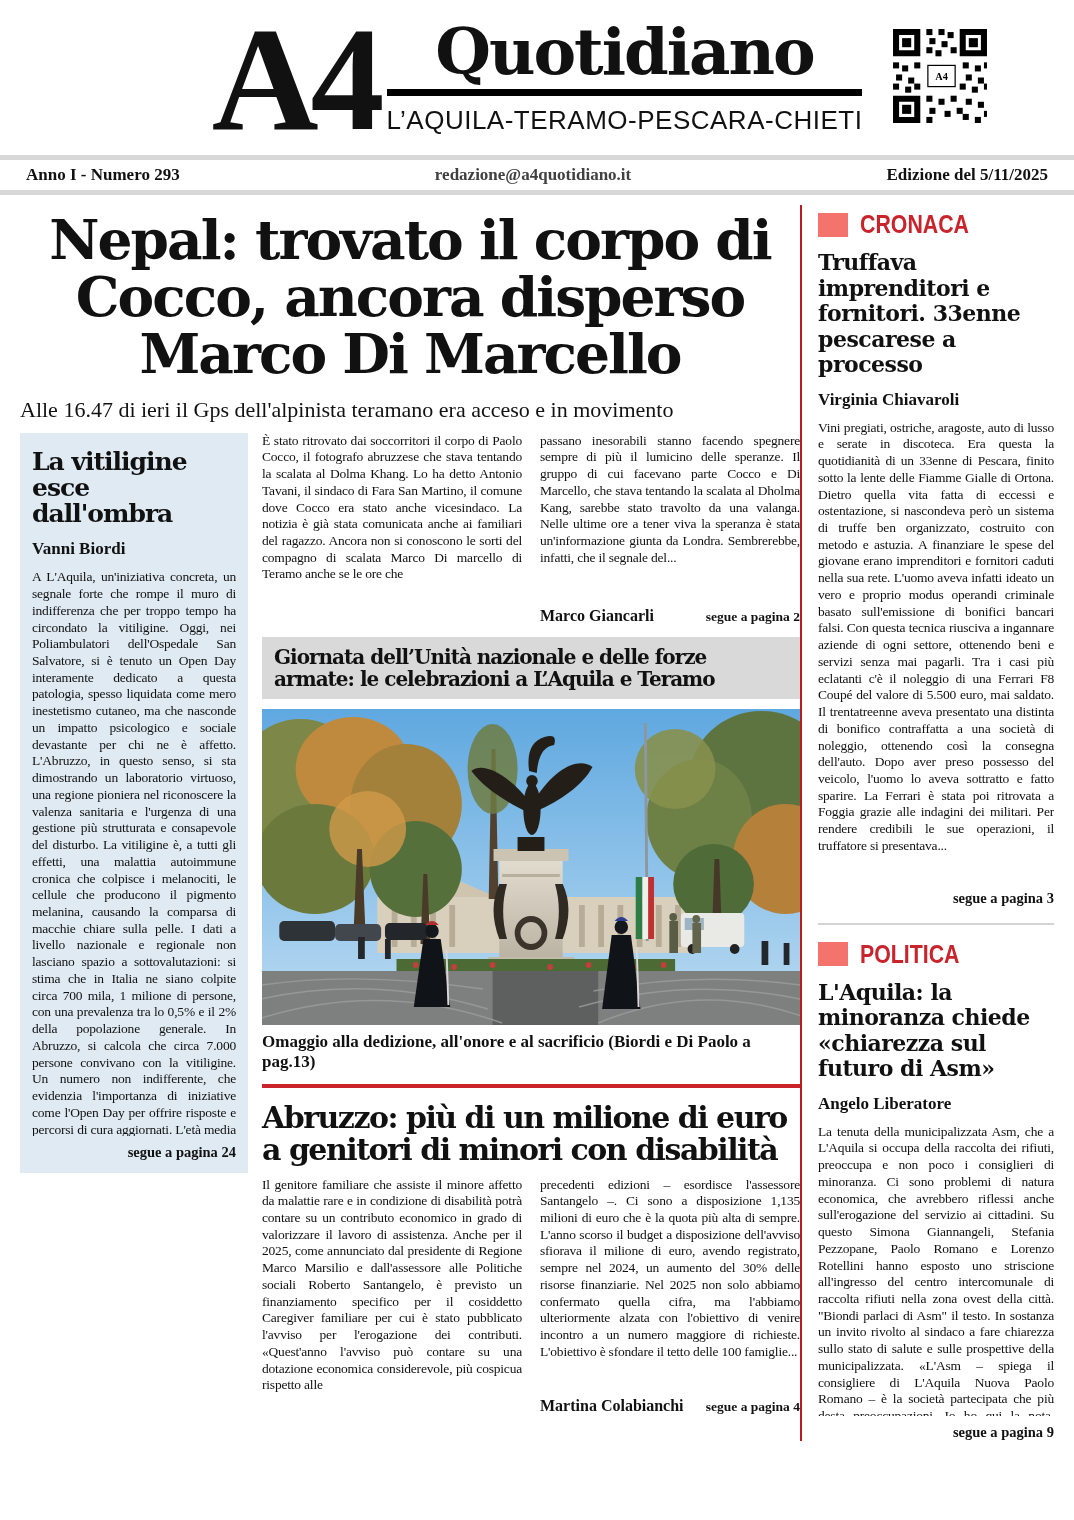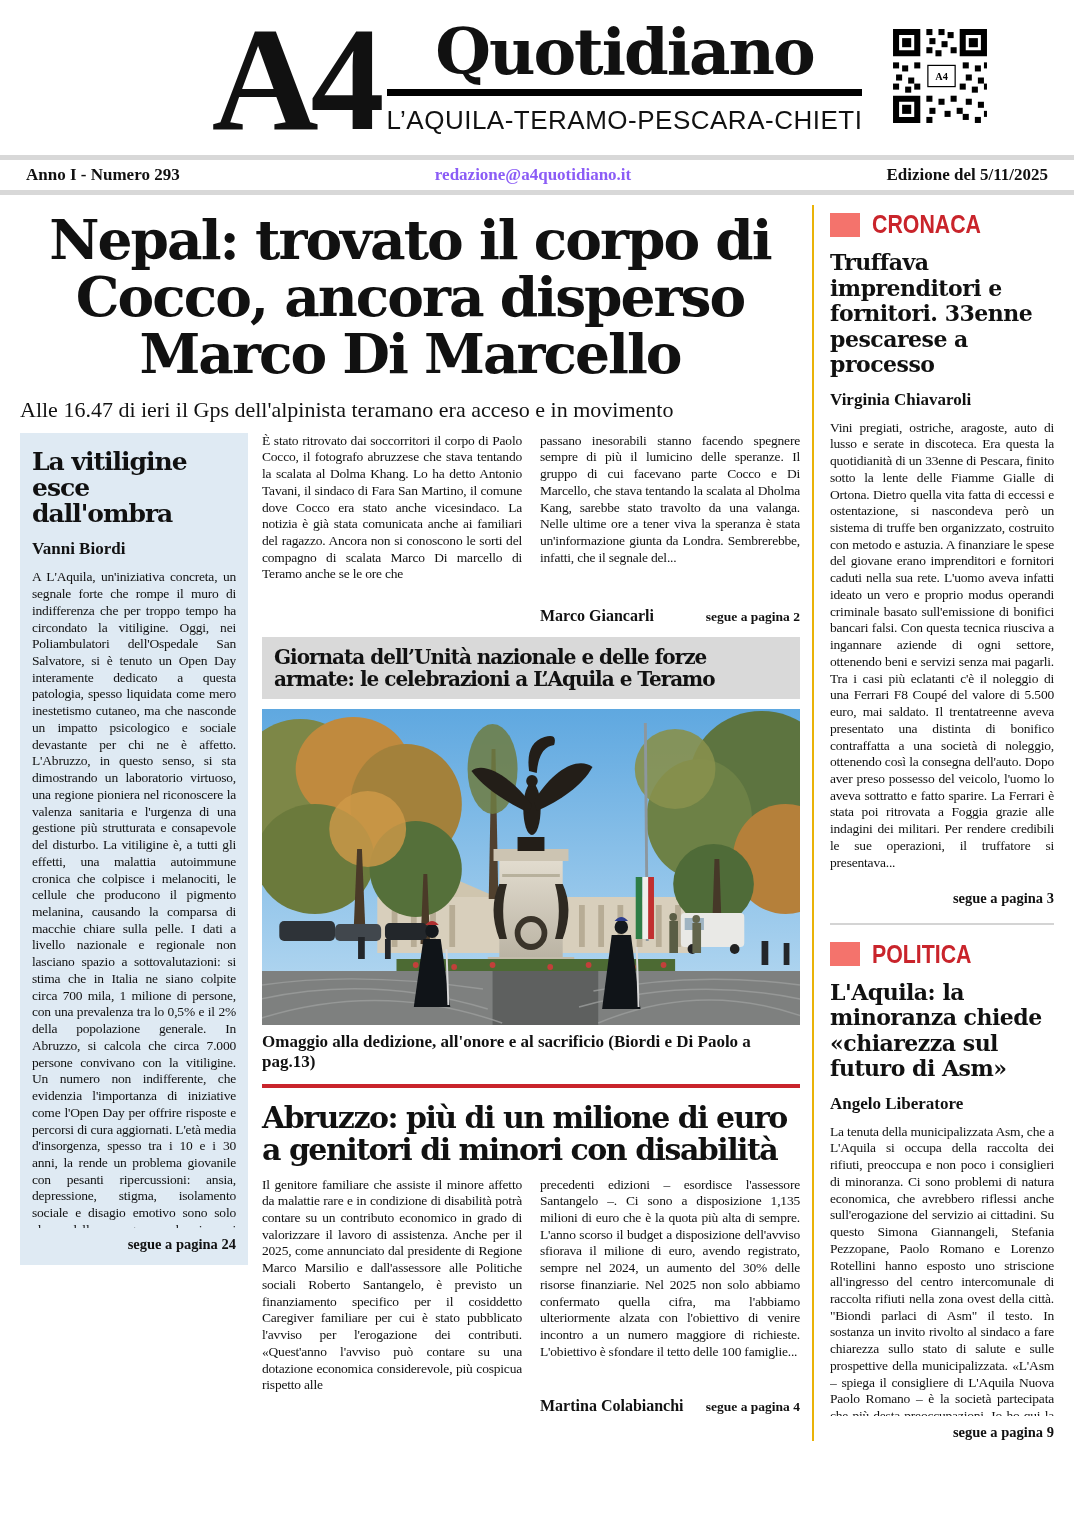--- a/index.html
+++ b/index.html
@@ -18,42 +18,42 @@
   .logo-rule { height:7px; background:#000; margin-top:6px; width:100%; }
   .logo-cities { font-family:"Liberation Sans",sans-serif; font-size:26px; letter-spacing:.5px; margin-top:9px; white-space:nowrap; }
   .qr { position:absolute; top:26px; right:84px; width:100px; height:100px; background:#fff; }
   
   .datebar {
     display:flex; align-items:center; justify-content:space-between;
     border-top:5px solid #d8d8d8; border-bottom:5px solid #d8d8d8;
     padding:5px 26px; font-weight:700; font-size:17px;
   }
   .datebar .mid { flex:1; text-align:center; }
-  .datebar a { color:#8b5cf6; text-decoration:none; }
+  .datebar a { color:#404040; text-decoration:none; }
   
   .body-wrap { display:flex; padding:10px 20px 0 20px; }
   .main-left { width:780px; flex:none; }
-  .sidebar { flex:1; margin-left:12px; border-left:2px solid #eab308; padding-left:16px; }
+  .sidebar { flex:1; border-left:2px solid #b91c1c; padding-left:16px; }
   
   .kicker { text-align:center; margin-top:4px; }
   .kicker span {
     display:inline-block; white-space:nowrap; transform:scaleX(.88); transform-origin:center;
     font-family:"Liberation Sans",sans-serif; font-weight:800; font-size:34px;
     color:var(--red,#d7282e); letter-spacing:-1px;
   }
   .headline-main {
     font-family:"DejaVu Serif",serif; text-align:center; font-weight:700; font-size:55px;
     line-height:1.04; letter-spacing:-2px; margin-top:6px;
   }
   .subhead { text-align:left; font-size:22px; margin:14px 0 10px 0; }
   
   .main-cols { display:flex; margin-top:8px; }
   .vbox {
     width:228px; flex:none; background:#dfeaf3; padding:16px 12px 12px 12px;
-    height:832px; display:flex; flex-direction:column;
+    height:740px; display:flex; flex-direction:column;
   }
   .vbox h2 { font-family:"DejaVu Serif",serif; font-size:25px; font-weight:700; line-height:1.05; letter-spacing:-1px; }
   .byline { font-weight:700; font-size:17px; margin:12px 0 10px 0; }
   .bodytext { font-size:13.5px; line-height:1.24; letter-spacing:-.2px; text-align:justify; }
   .vbox .bodytext { flex:1; overflow:hidden; }
   .segue { font-weight:700; font-size:14.5px; text-align:right; margin-top:8px; }
   .center-col { width:538px; margin-left:14px; flex:none; }
   
   .twocol { display:flex; }
   .twocol .col { width:260px; flex:none; display:flex; flex-direction:column; }

